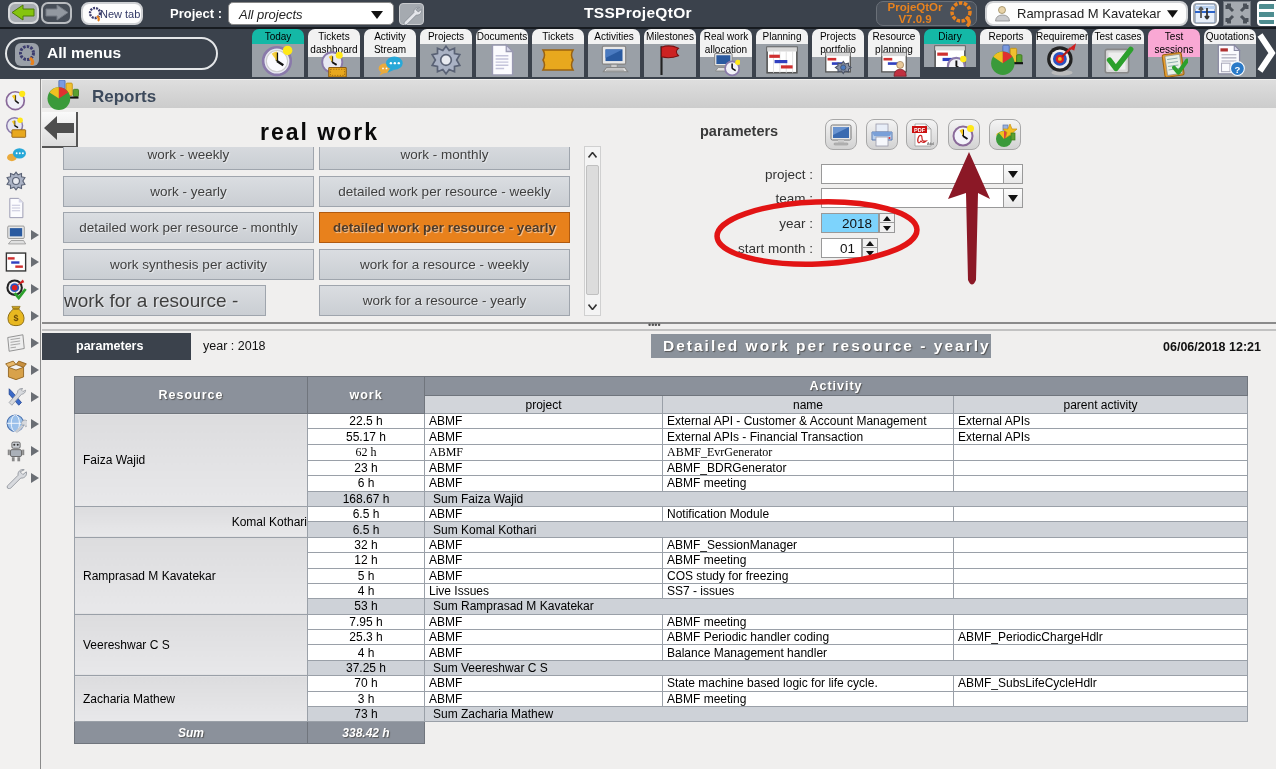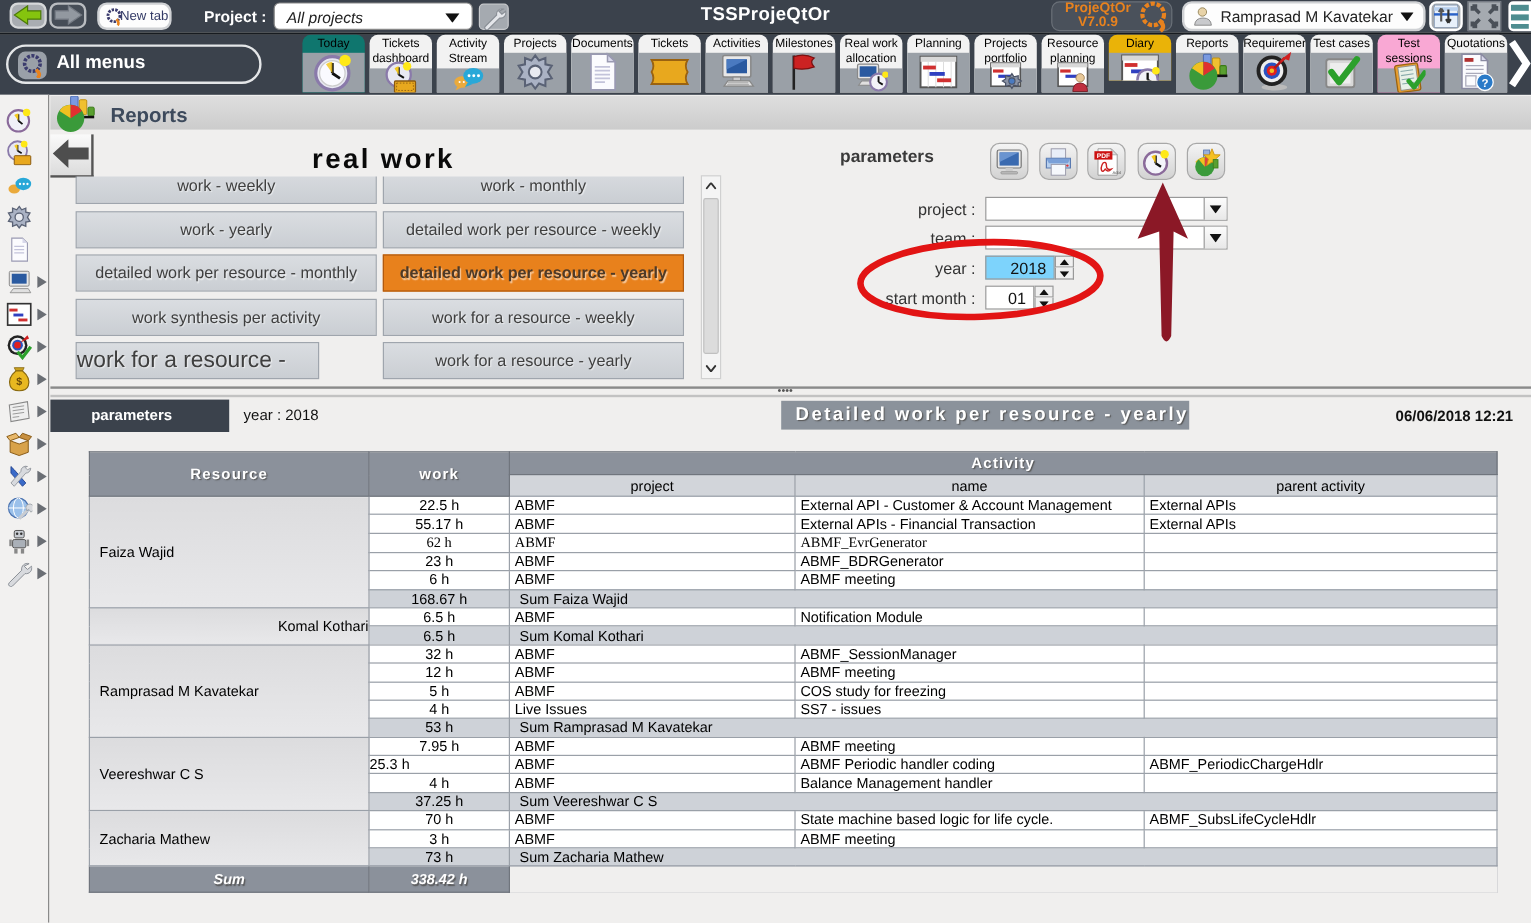--- a/index.html
+++ b/index.html
@@ -91,21 +91,21 @@
 <div class="abs" style="left:0;top:29px;width:1276px;height:50px;background:#3b424c;"></div>
 <div class="abs" style="left:5px;top:37px;width:213px;height:33px;border:2px solid #e4e6e8;border-radius:17px;">
  <div style="position:absolute;left:8px;top:4px;width:24px;height:23px;background:#9aa0a8;border-radius:6px;">
   <svg width="20" height="21" viewBox="0 0 20 21" style="position:absolute;left:2px;top:1px;">
    <circle cx="10" cy="9" r="6.5" fill="none" stroke="#3c3c6e" stroke-width="3" stroke-dasharray="2.5 1.2"></circle>
    <path d="M13 14 Q18 18 14 21" stroke="#e8821e" stroke-width="3" fill="none"></path>
   </svg>
  </div>
  <span style="position:absolute;left:40px;top:5px;font-size:15.5px;font-weight:bold;color:#fff;">All menus</span>
 </div>
-<div class="abs" style="left:252px;top:29px;width:52px;height:48px;background:#0f766e;border-radius:7px 7px 0 0;overflow:hidden;">
+<div class="abs" style="left:252px;top:29px;width:52px;height:48px;background:#14b8a6;border-radius:7px 7px 0 0;overflow:hidden;">
 <div style="position:absolute;left:0;top:0;width:52px;height:14px;text-align:center;font-size:10px;line-height:13px;color:#000;padding-top:1px;white-space:nowrap;">Today</div>
 <div style="position:absolute;left:0;top:15px;width:52px;height:33px;background:#9aa0a7;text-align:center;">
 <div style="margin-top:-1px;display:inline-block;"><svg width="34" height="34" viewBox="0 0 32 32">
           <circle cx="15" cy="17" r="13" fill="#e8e8f2" stroke="#8a7aaa" stroke-width="2.5"></circle>
           <circle cx="15" cy="17" r="10" fill="#fafaff" stroke="#ccc" stroke-width="1"></circle>
           <path d="M15 17 L15 9 M15 17 L21 21" stroke="#111" stroke-width="2.2"></path>
           <path d="M15 17 L10 10 A9 9 0 0 1 15 8 Z" fill="#f5c820" opacity="0.85"></path>
           <circle cx="25" cy="7" r="4.5" fill="#ffe818"></circle>
         </svg></div>
 </div>
@@ -239,21 +239,21 @@
 <div style="margin-top:-7px;display:inline-block;"><svg width="28" height="28" viewBox="0 0 32 32">
           <rect x="2" y="3" width="28" height="22" fill="#fff" stroke="#555" stroke-width="1.5"></rect>
           <rect x="2" y="3" width="28" height="4" fill="#d8d8d8"></rect>
           <rect x="4" y="9" width="10" height="3" fill="#d03030"></rect>
           <rect x="9" y="14" width="12" height="3" fill="#3040c0"></rect>
           <circle cx="23" cy="17" r="4" fill="#e8c898" stroke="#9a7a50" stroke-width="0.8"></circle>
           <path d="M16 30 Q16 22 23 22 Q30 22 30 30 Z" fill="#c03040" stroke="#701820" stroke-width="0.8"></path>
         </svg></div>
 </div>
   </div>
-<div class="abs" style="left:924px;top:29px;width:52px;height:38px;background:#eab308;border-radius:7px 7px 0 0;overflow:hidden;">
+<div class="abs" style="left:924px;top:29px;width:52px;height:38px;background:#14b8a6;border-radius:7px 7px 0 0;overflow:hidden;">
 <div style="position:absolute;left:0;top:0;width:52px;height:14px;text-align:center;font-size:10px;line-height:13px;color:#000;padding-top:1px;white-space:nowrap;">Diary</div>
 <div style="position:absolute;left:0;top:15px;width:52px;height:33px;background:#9aa0a7;text-align:center;">
 <div style="margin-top:-1px;display:inline-block;"><svg width="34" height="34" viewBox="0 0 32 32">
           <rect x="2" y="3" width="28" height="22" fill="#fff" stroke="#555" stroke-width="1.5"></rect>
           <rect x="2" y="3" width="28" height="4" fill="#d8d8d8"></rect>
           <rect x="4" y="9" width="10" height="3" fill="#d03030"></rect>
           <rect x="9" y="14" width="12" height="3" fill="#3040c0"></rect>
           <circle cx="22" cy="22" r="8" fill="#f2f2f8" stroke="#8a7aaa" stroke-width="2"></circle>
           <path d="M22 22 L22 16.5 M22 22 L26 24.5" stroke="#111" stroke-width="1.8"></path>
           <circle cx="28.5" cy="15" r="3" fill="#ffe818"></circle>
@@ -698,21 +698,21 @@
 <td colspan="3" style="border:1px solid #9aa0a8;padding-left:8px;">Sum Ramprasad M Kavatekar</td>
       </tr>
       <tr style="height:15.4px;background:#fff;">
         <td rowspan="4" style="border:1px solid #9aa0a8;background:linear-gradient(#dcdcde,#e8e8ea);padding-left:8px;">Veereshwar C S</td>
         <td style="border:1px solid #9aa0a8;text-align:center;">7.95 h</td>
         <td style="border:1px solid #9aa0a8;padding-left:4px;">ABMF</td>
         <td style="border:1px solid #9aa0a8;padding-left:4px;">ABMF meeting</td>
         <td style="border:1px solid #9aa0a8;padding-left:4px;"></td>
       </tr>
       <tr style="height:15.4px;background:#fff;">
-        <td style="border:1px solid #9aa0a8;text-align:left;">25.3 h</td>
+        <td style="border:1px solid #9aa0a8;text-align:center;">25.3 h</td>
         <td style="border:1px solid #9aa0a8;padding-left:4px;">ABMF</td>
         <td style="border:1px solid #9aa0a8;padding-left:4px;">ABMF Periodic handler coding</td>
         <td style="border:1px solid #9aa0a8;padding-left:4px;">ABMF_PeriodicChargeHdlr</td>
       </tr>
       <tr style="height:15.4px;background:#fff;">
         <td style="border:1px solid #9aa0a8;text-align:center;">4 h</td>
         <td style="border:1px solid #9aa0a8;padding-left:4px;">ABMF</td>
         <td style="border:1px solid #9aa0a8;padding-left:4px;">Balance Management handler</td>
         <td style="border:1px solid #9aa0a8;padding-left:4px;"></td>
       </tr>

